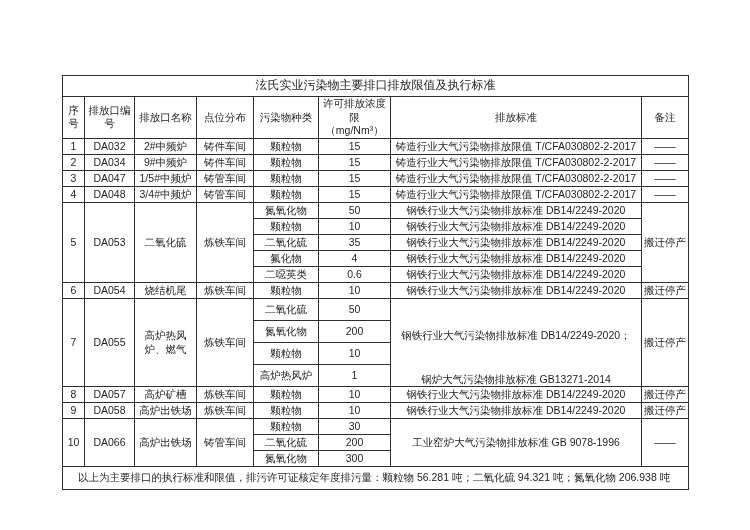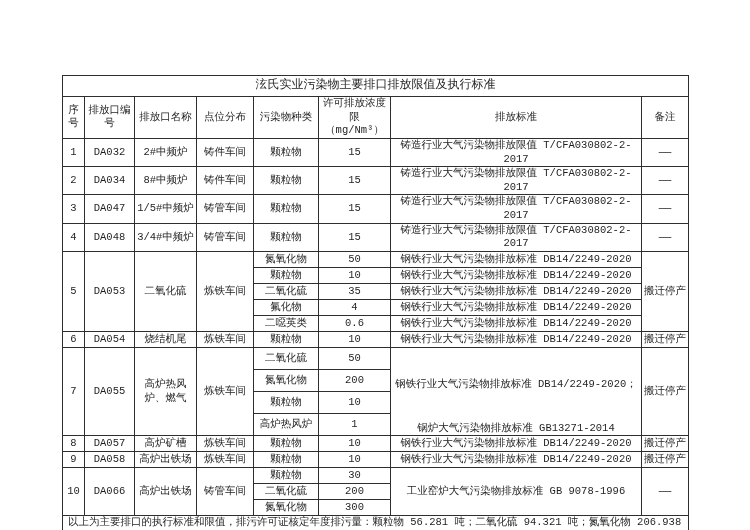--- a/index.html
+++ b/index.html
@@ -1,32 +1,32 @@
 <!DOCTYPE html>
 <html><head>
 <meta charset="utf-8">
 <style>
   html,body { margin:0; padding:0; background:#ffffff; }
   .page {
     position:relative; width:750px; height:530px; background:#ffffff;
-    font-family:Liberation Mono, monospace; color:#1f1f1f; overflow:hidden;
+    font-family:Liberation Sans, sans-serif; color:#1f1f1f; overflow:hidden;
   }
   table.doc {
     position:absolute; left:62px; top:75px; width:626px;
     border-collapse:collapse; table-layout:fixed; font-size:10.5px;
   }
   table.doc td, table.doc th {
     border:1px solid #2e2e2e; padding:0 2px; text-align:center;
     vertical-align:middle; font-weight:normal; line-height:1.3;
     overflow:hidden;
   }
   tr.title-row td { height:20px; font-size:12px; }
   tr.header-row td { height:38px; }
   tr.data-row td { height:15px; }
-  tr.footer-row td { height:22px; text-align:left; padding-left:5px; }
+  tr.footer-row td { height:22px; text-align:left; padding-left:15px; }
   .std-line { display:block;margin-top:30px; }
 </style>
 </head>
 <body>
 
 <div class="page">
   <table class="doc">
     <colgroup>
       <col style="width:22px">
         <col style="width:50px">
@@ -60,21 +60,21 @@
       <td>2#中频炉</td>
       <td>铸件车间</td>
       <td>颗粒物</td>
       <td>15</td>
       <td>铸造行业大气污染物排放限值 T/CFA030802-2-2017</td>
       <td>——</td>
     </tr>
     <tr class="data-row">
       <td>2</td>
       <td>DA034</td>
-      <td>8#中频炉</td>
+      <td>9#中频炉</td>
       <td>铸件车间</td>
       <td>颗粒物</td>
       <td>15</td>
       <td>铸造行业大气污染物排放限值 T/CFA030802-2-2017</td>
       <td>——</td>
     </tr>
     <tr class="data-row">
       <td>3</td>
       <td>DA047</td>
       <td>1/5#中频炉</td>

